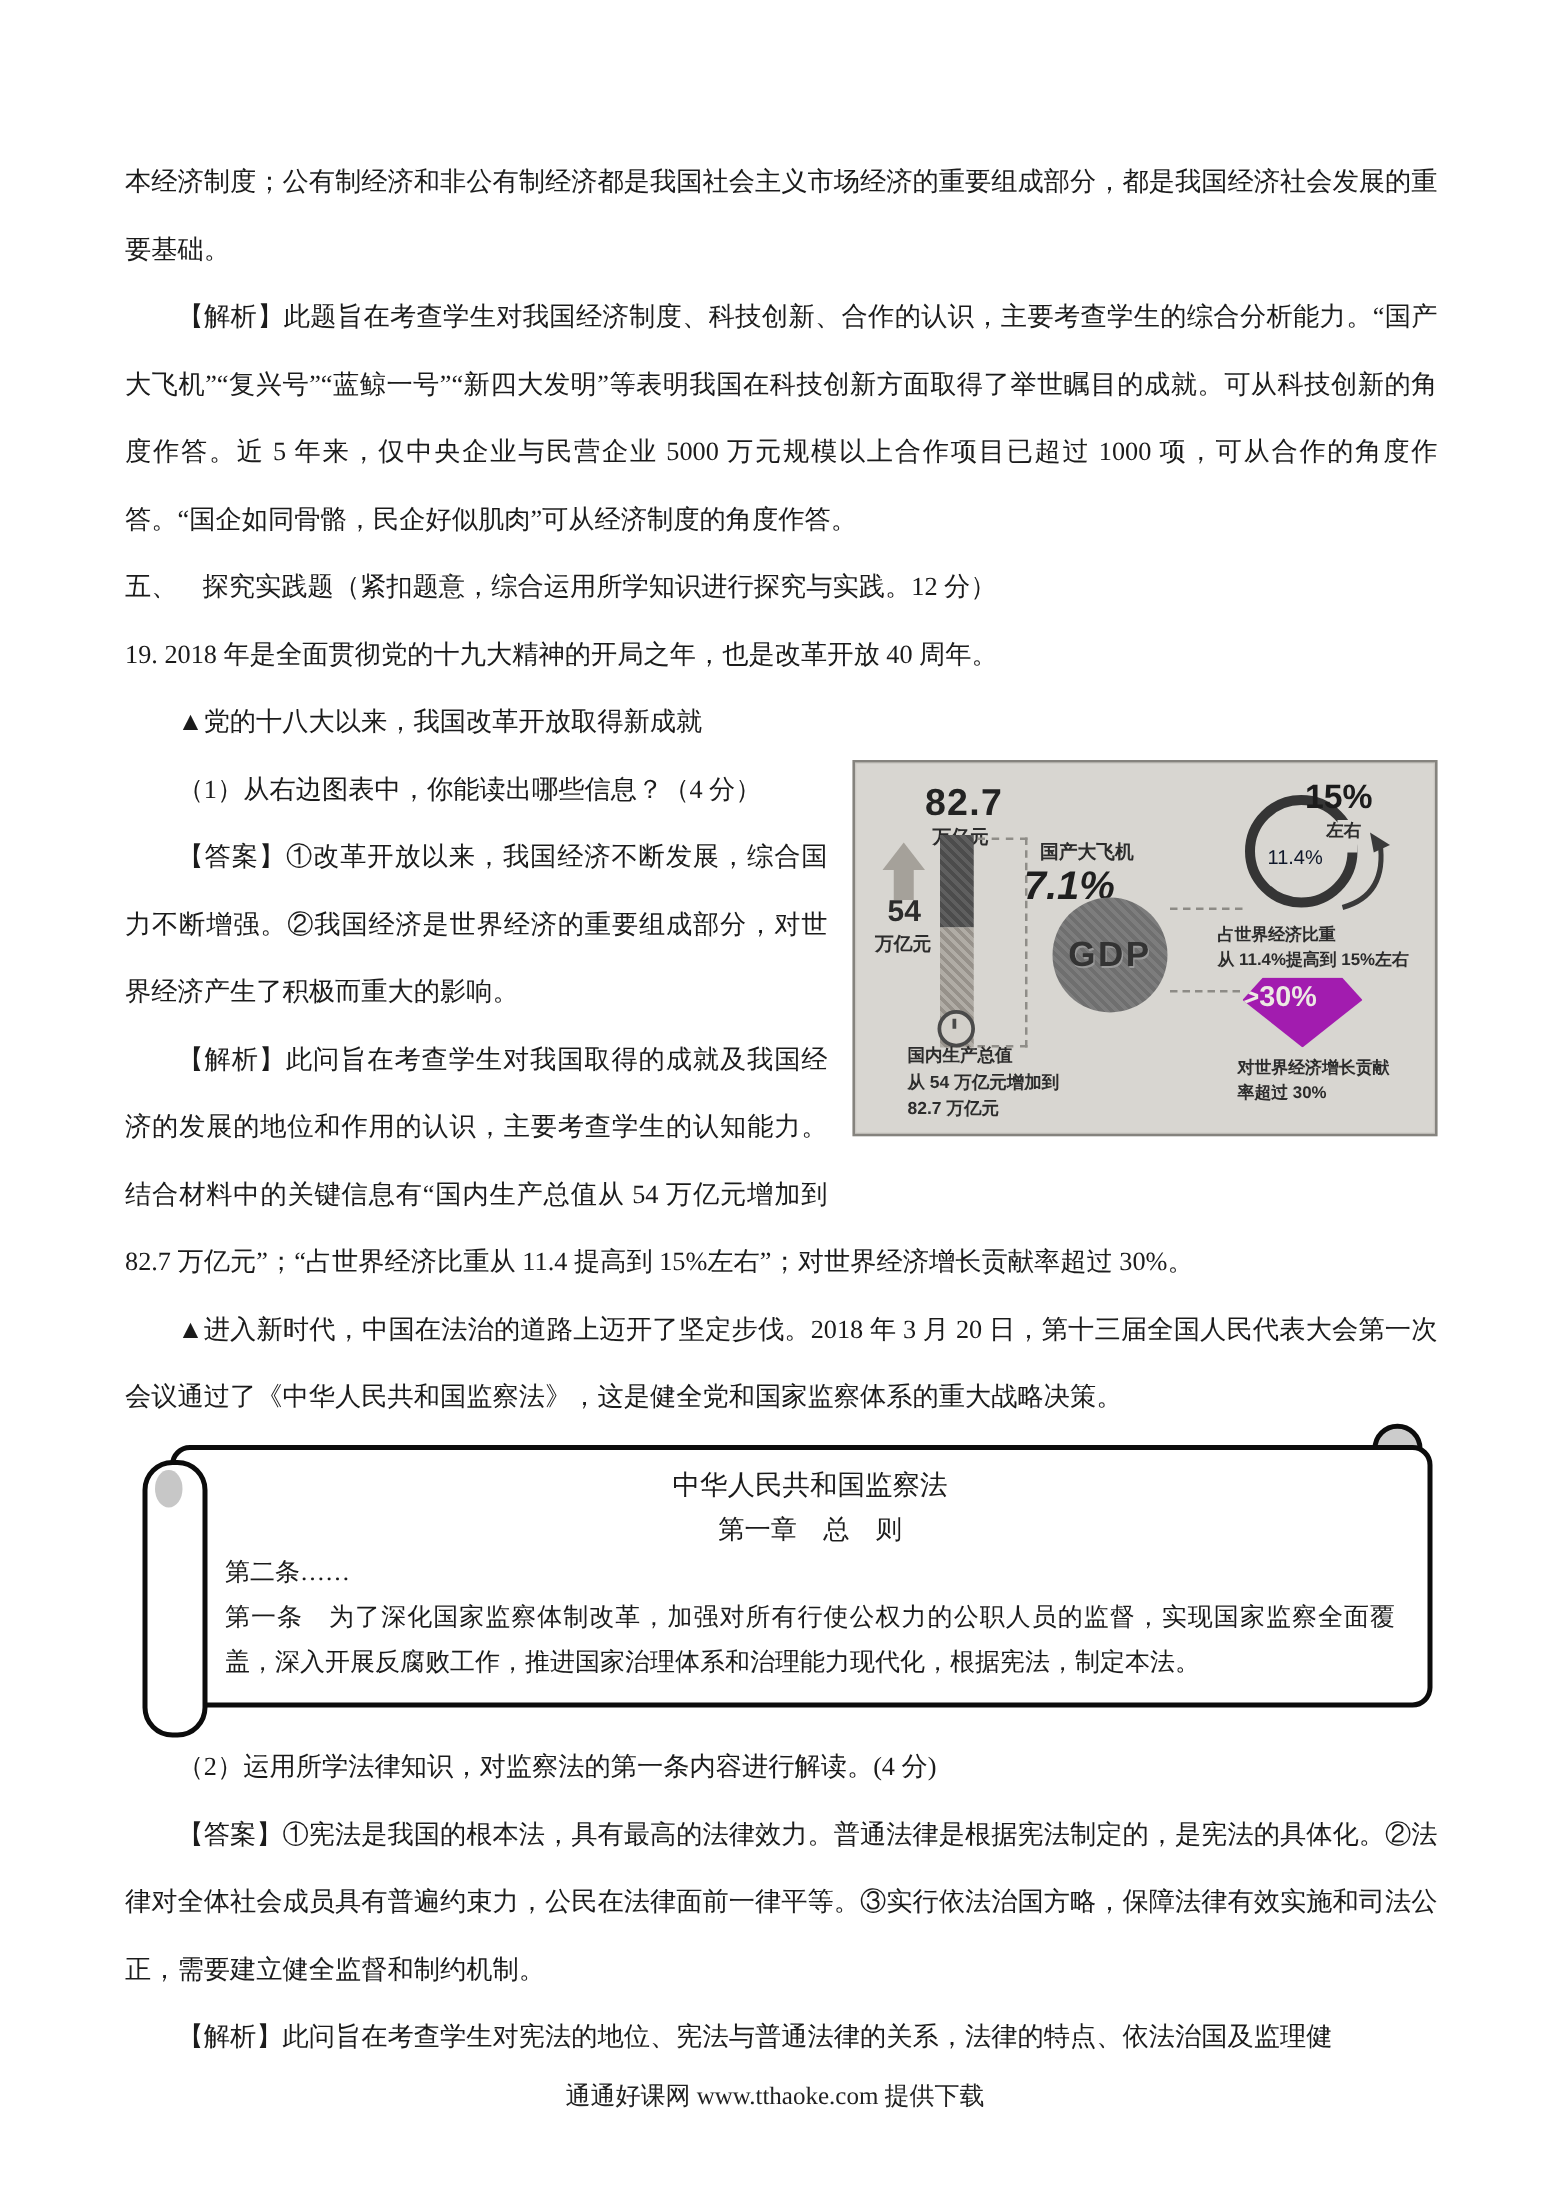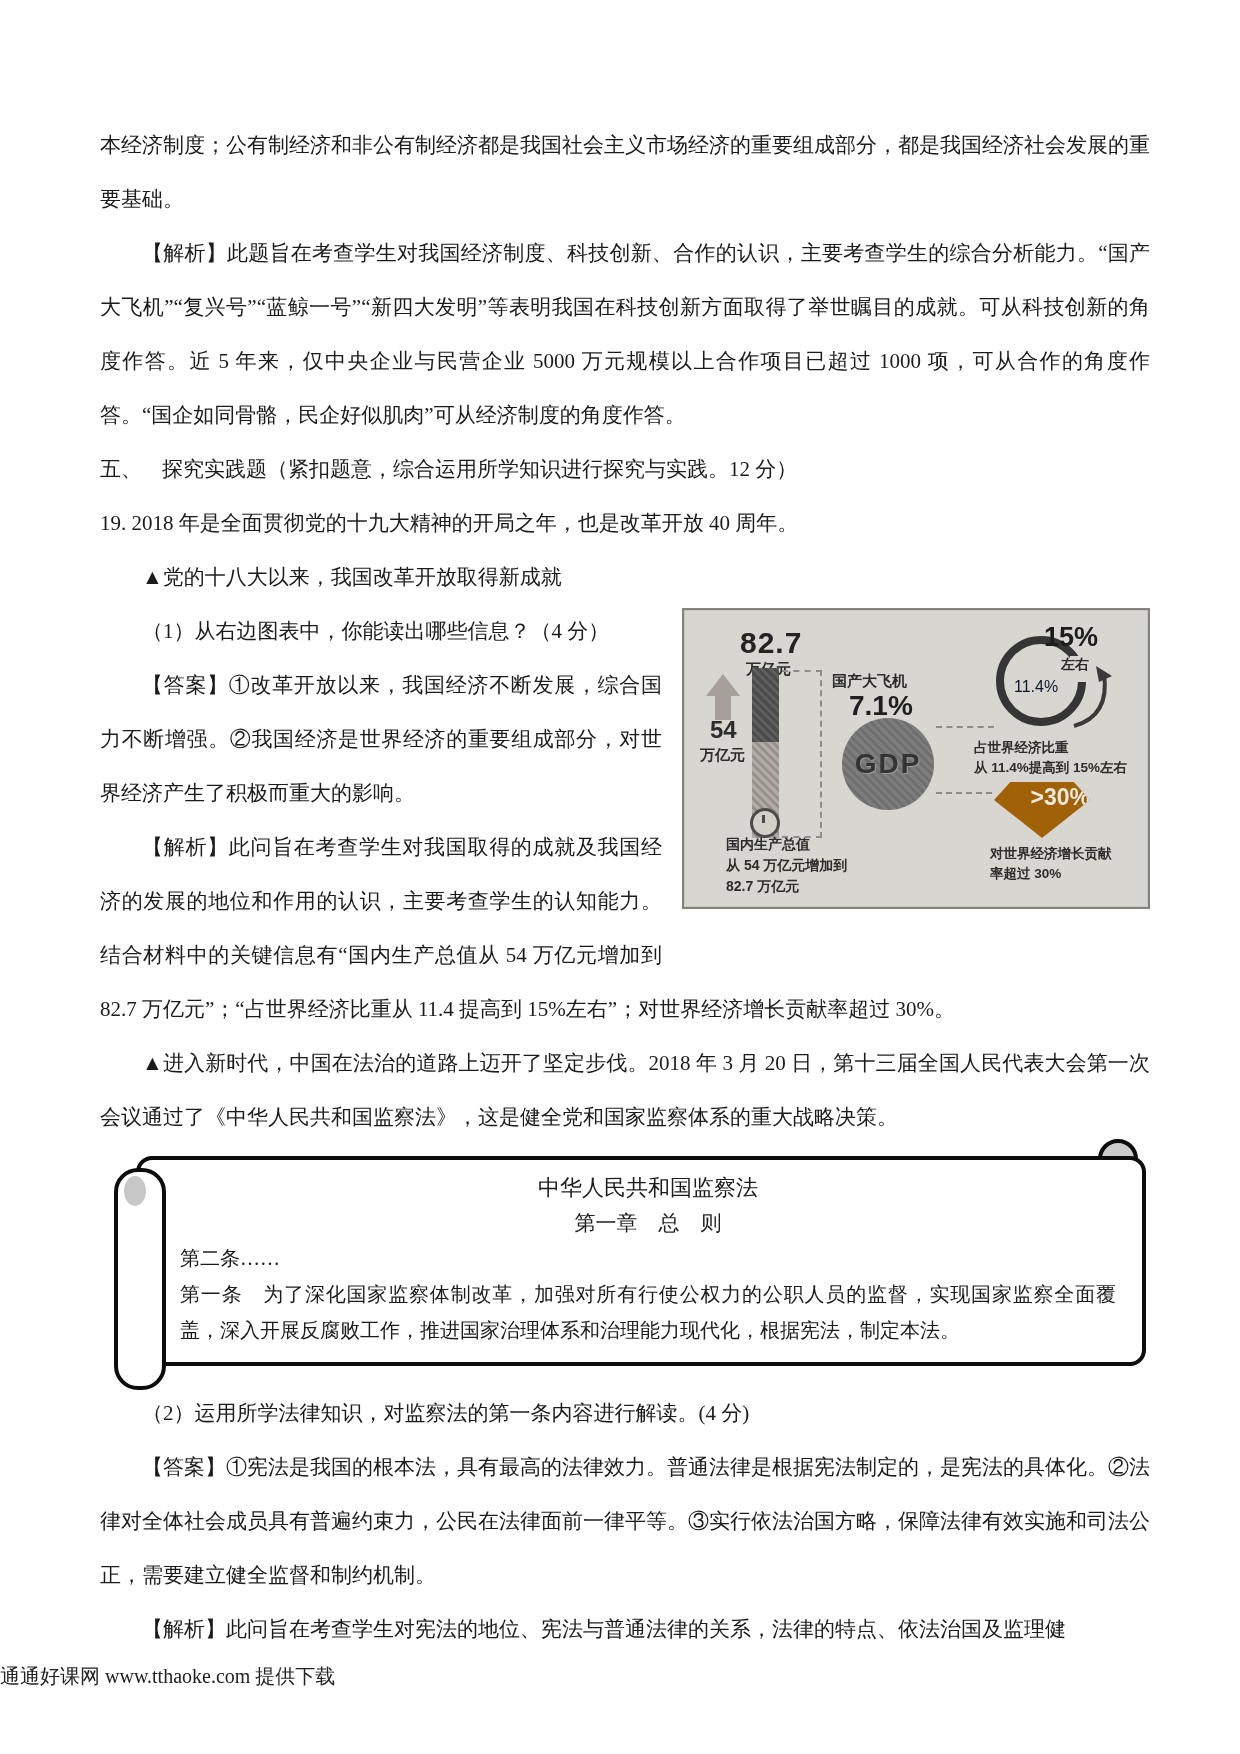--- a/index.html
+++ b/index.html
@@ -34,37 +34,37 @@
   .fg-clock::after { content:""; position:absolute; left:9px; top:4px; width:3px; height:8px; background:#4a4a4a; }
   .fg-arrow-head { left:22px; top:64px; width:0; height:0;
     border-left:17px solid transparent; border-right:17px solid transparent;
     border-bottom:22px solid #a5a19a; }
   .fg-arrow-stem { left:31px; top:86px; width:16px; height:24px; background:#a5a19a; }
   .fg-54 { left:26px; top:106px; font-size:24px; font-weight:bold; }
   .fg-54unit { left:16px; top:136px; font-size:15px; font-weight:bold; }
   .fg-bracket { left:98px; top:60px; width:38px; height:164px;
     border:2px dashed #8f8d88; border-left:none; }
   .fg-growth-label { left:148px; top:62px; font-size:15px; font-weight:bold; }
-  .fg-growth-val { left:165px; top:80px; font-size:28px; font-weight:bold; color:#1f1f1f; }
+  .fg-growth-val { left:135px; top:80px; font-size:32px; font-weight:bold; color:#1f1f1f;font-style:italic; }
   .fg-gdp { left:158px; top:108px; width:92px; height:92px; border-radius:50%;
     background:repeating-linear-gradient(45deg,#7d7d7d 0 3px,#6f6f6f 3px 6px);
     display:flex; align-items:center; justify-content:center; }
   .fg-gdp span { position:static; font-size:28px; font-weight:800; color:#333333;
     letter-spacing:2px; text-shadow:1px 1px 0 #9a9a9a; }
   .fg-dash1 { left:252px; top:116px; width:58px; border-top:2px dashed #8d8b86; }
   .fg-dash2 { left:252px; top:182px; width:56px; border-top:2px dashed #8d8b86; }
   .fg-ring { left:312px; top:26px; width:74px; height:74px; border:8px solid #353535; border-radius:50%; }
   .fg-ring-gap { left:386px; top:46px; width:16px; height:26px; background:#d8d6d1; }
   .fg-15 { left:360px; top:12px; font-size:27px; font-weight:bold; color:#1c1c1c; z-index:3; }
   .fg-zuoyou { left:377px; top:46px; font-size:14px; font-weight:bold; z-index:3; }
   .fg-114 { left:330px; top:68px; font-size:16px; color:#0f172a; z-index:3; }
   .fg-curve { left:384px; top:54px; }
   .fg-share-cap { left:290px; top:128px; width:172px; font-size:13.5px; font-weight:bold; line-height:20px; }
-  .fg-diamond { left:310px; top:172px; width:96px; height:56px; background:#a16207;
-    clip-path:polygon(17% 0, 83% 0, 100% 32%, 50% 100%, 0 32%); text-align:right; }
+  .fg-diamond { left:310px; top:172px; width:96px; height:56px; background:#a21caf;
+    clip-path:polygon(17% 0, 83% 0, 100% 32%, 50% 100%, 0 32%); text-align:left; }
   .fg-diamond span { position:static; display:inline-block; margin-top:2px;
     font-size:23px; font-weight:800; color:#ece9e3; }
   .fg-contrib-cap { left:306px; top:234px; width:160px; font-size:13.5px; font-weight:bold; line-height:20px; }
   .fg-gdp-cap { left:42px; top:224px; width:200px; font-size:14px; font-weight:bold; line-height:21px; }
   .cap-line { position:static; display:block; }
 
   
   .scroll-wrap { position:relative; margin:12px 4px 20px 14px; clear:none;border-radius:11px; }
   .scroll-body { position:relative; z-index:2; margin-left:22px; background:#fff;
     border:4px solid #0c0c0c; border-radius:16px; padding:10px 26px 14px 40px; }
@@ -74,21 +74,21 @@
     background:#c7c7c7; border-radius:50%; }
   .scroll-curl { position:absolute; right:8px; top:-17px; width:32px; height:32px;
     background:#cccccc; border:4px solid #0c0c0c; border-radius:50%; z-index:1; }
   .curl-notch { position:absolute; left:5px; bottom:2px; width:7px; height:11px;
     background:#ffffff; border-right:3px solid #0c0c0c; }
   .law-title { text-align:center; font-size:22px; line-height:36px; }
   .law-chapter { text-align:center; font-size:21px; line-height:34px; }
   .law-text { font-size:20px; line-height:36px; text-align:justify; }
 
   .page-footer { position:absolute; bottom:64px; left:0; width:100%;
-    text-align:left; font-size:20px; color:#222; }
+    text-align:center; font-size:20px; color:#222; }
 </style>
 </head>
 <body>
 
 <div class="content">
 
   <p class="line noind">本经济制度；公有制经济和非公有制经济都是我国社会主义市场经济的重要组成部分，都是我国经济社会发展的重要基础。</p>
 
   <p class="line ind">【解析】此题旨在考查学生对我国经济制度、科技创新、合作的认识，主要考查学生的综合分析能力。“国产大飞机”“复兴号”“蓝鲸一号”“新四大发明”等表明我国在科技创新方面取得了举世瞩目的成就。可从科技创新的角度作答。近 5 年来，仅中央企业与民营企业 5000 万元规模以上合作项目已超过 1000 项，可从合作的角度作答。“国企如同骨骼，民企好似肌肉”可从经济制度的角度作答。</p>
 

